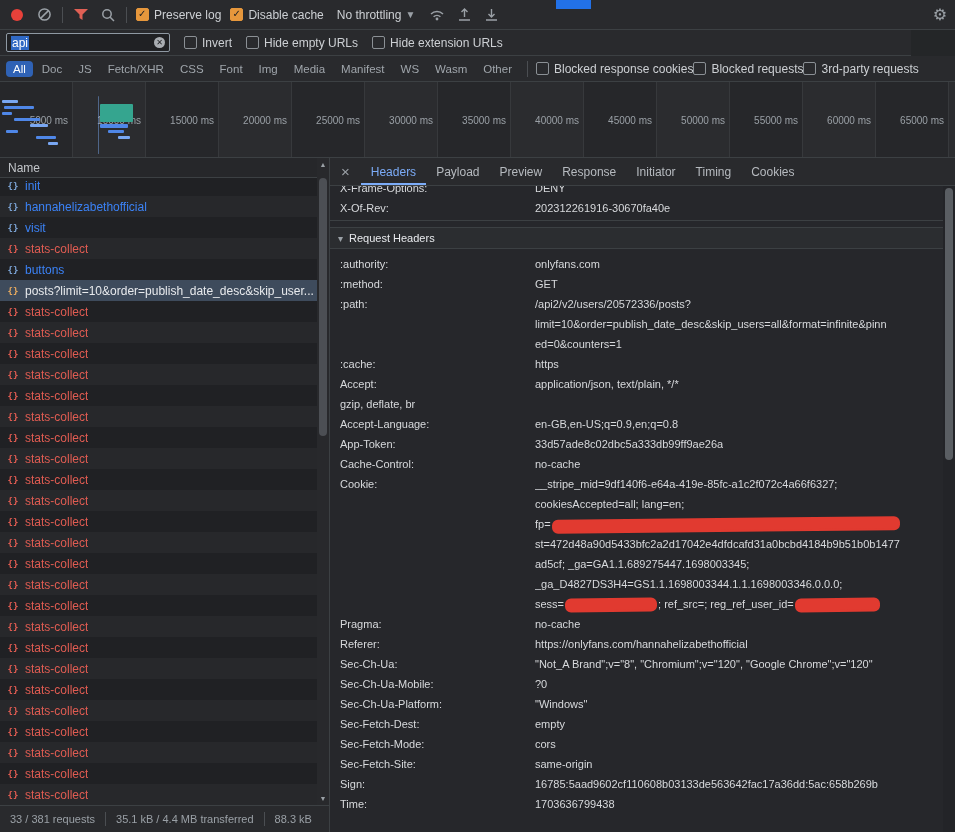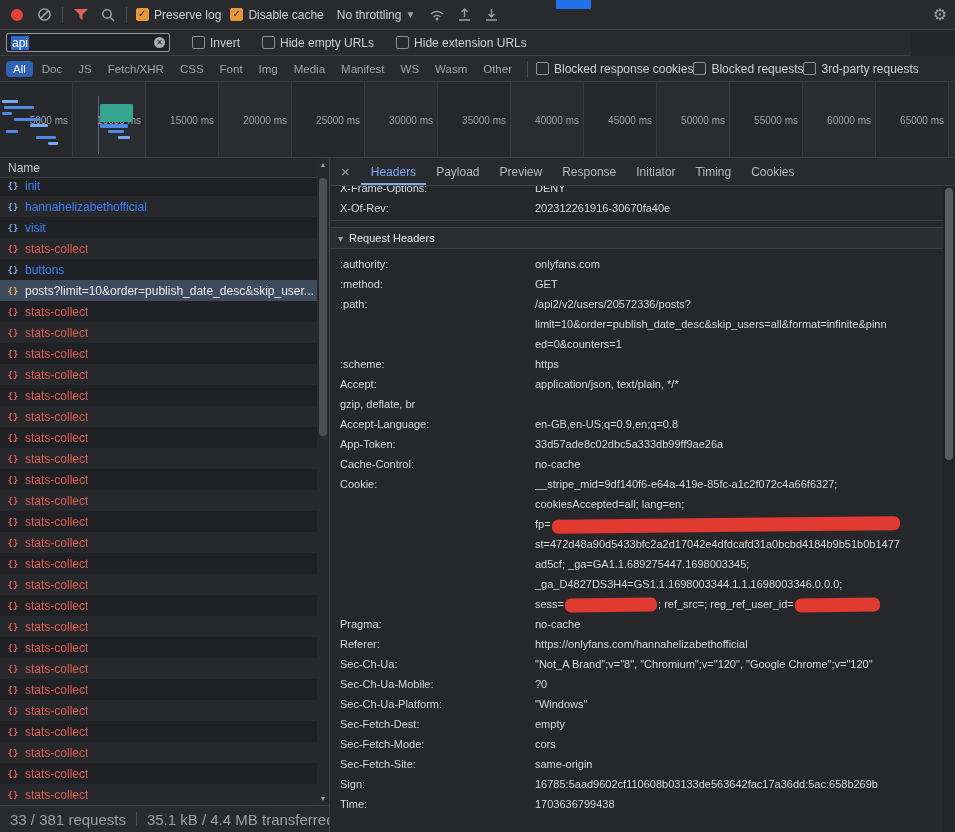--- a/index.html
+++ b/index.html
@@ -20,21 +20,21 @@
   .cb.checked::after{content:"✓";position:absolute;left:1px;top:-1px;color:#202124;font-size:10px;font-weight:bold}
   .cb-label{color:#cdd0d4;white-space:nowrap}
   .throttle{display:flex;align-items:center;gap:4px;color:#cdd0d4;padding:2px 4px}
   .dd-caret{color:#9aa0a6;font-size:10px}
   .gear{margin-left:auto;color:#9aa0a6;font-size:16px;line-height:16px}
   .artifact{position:absolute;left:556px;top:0;width:35px;height:9px;background:#2271e8}
   svg.icon{display:block}
 
   
   .filter-bar{position:absolute;left:0;top:30px;width:911px;height:26px;background:#292a2d;
-    border-bottom:1px solid #3c4043;display:flex;align-items:center;padding:0 6px;gap:22px}
+    border-bottom:1px solid #3c4043;display:flex;align-items:center;padding:0 6px;gap:14px}
   .filter-input{width:164px;height:19px;background:#202124;border:1px solid #8f99a3;border-radius:2px;
     display:flex;align-items:center;padding:0 4px;gap:4px}
   .filter-text{background:#3069c4;color:#fff;padding:0 1px}
   .input-clear{margin-left:auto;width:11px;height:11px;border-radius:50%;background:#a9adb2;color:#202124;
     font-size:8px;line-height:11px;text-align:center;font-weight:bold}
 
   
   .type-bar{position:absolute;left:0;top:56px;width:955px;height:26px;background:#292a2d;
     border-bottom:1px solid #3c4043;display:flex;align-items:center;padding:0 6px;gap:8px}
   .pills{display:flex;align-items:center;gap:2px}
@@ -72,21 +72,21 @@
   .selected .req-name{color:#e8eaed}
   .vscroll{position:absolute;right:0;top:0;bottom:0;width:12px;background:#28292c}
   .vscroll .arrow{position:absolute;left:0;width:12px;text-align:center;font-size:7px;color:#9aa0a6}
   .vscroll .arrow.up{top:3px}
   .vscroll .arrow.down{bottom:3px}
   .vscroll .thumb{position:absolute;left:2px;width:8px;border-radius:5px;background:#4c4f54}
 
   
   .status-bar{position:absolute;left:0;top:805px;width:330px;height:27px;background:#292a2d;
     border-top:1px solid #3c4043;border-right:1px solid #3c4043;display:flex;align-items:center;
-    gap:10px;padding:0 10px;font-size:15px;color:#9aa0a6;overflow:hidden}
+    gap:10px;padding:0 10px;font-size:11px;color:#9aa0a6;overflow:hidden}
   .sbar-sep{width:1px;height:14px;background:#4b4e52;flex:none}
   .status-bar span{white-space:nowrap}
 
   
   .details-panel{position:absolute;left:330px;top:158px;width:625px;height:674px;background:#26272b;overflow:hidden}
   .tab-bar{position:absolute;left:0;top:0;right:0;height:28px;background:#292a2d;
     border-bottom:1px solid #3c4043;display:flex;align-items:stretch}
   .close-x{display:flex;align-items:center;padding:0 11px;color:#9aa0a6;font-size:15px}
   .tabs{display:flex;align-items:stretch}
   .tab{display:flex;align-items:center;padding:0 10px;color:#b6babf;white-space:nowrap}
@@ -457,21 +457,21 @@
           </div>
           <div class="hdr-row">
             <div class="hdr-name">:path:</div>
             <div class="hdr-value">
               <div class="hdr-line"><span>/api2/v2/users/20572336/posts?</span></div>
               <div class="hdr-line"><span>limit=10&amp;order=publish_date_desc&amp;skip_users=all&amp;format=infinite&amp;pinn</span></div>
               <div class="hdr-line"><span>ed=0&amp;counters=1</span></div>
             </div>
           </div>
           <div class="hdr-row">
-            <div class="hdr-name">:scheme:</div>
+            <div class="hdr-name">:cache:</div>
             <div class="hdr-value">https</div>
           </div>
           <div class="hdr-row">
             <div class="hdr-name">Accept:</div>
             <div class="hdr-value">application/json, text/plain, */*</div>
           </div>
           <div class="hdr-row">
             <div class="hdr-value">gzip, deflate, br</div>
           </div>
           <div class="hdr-row">

